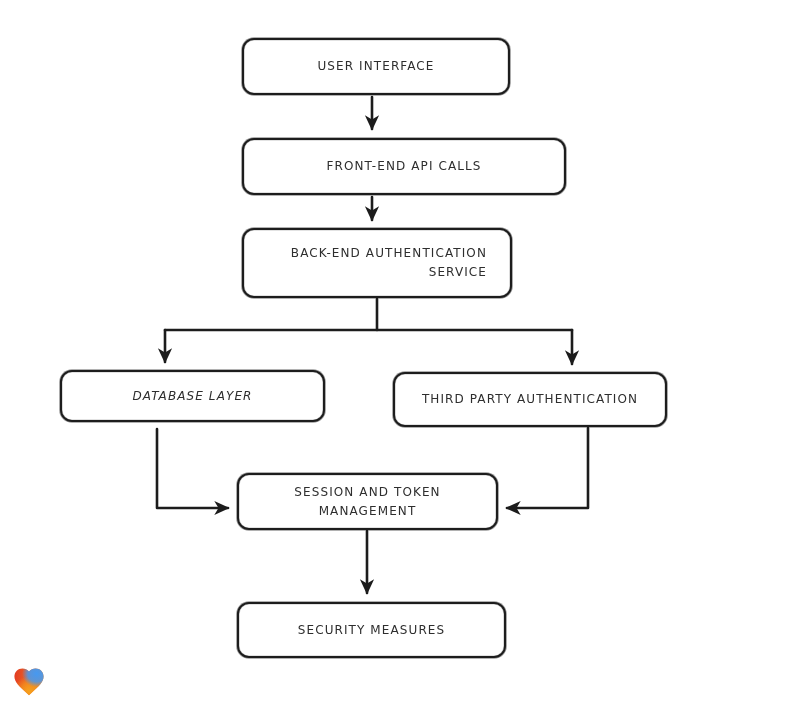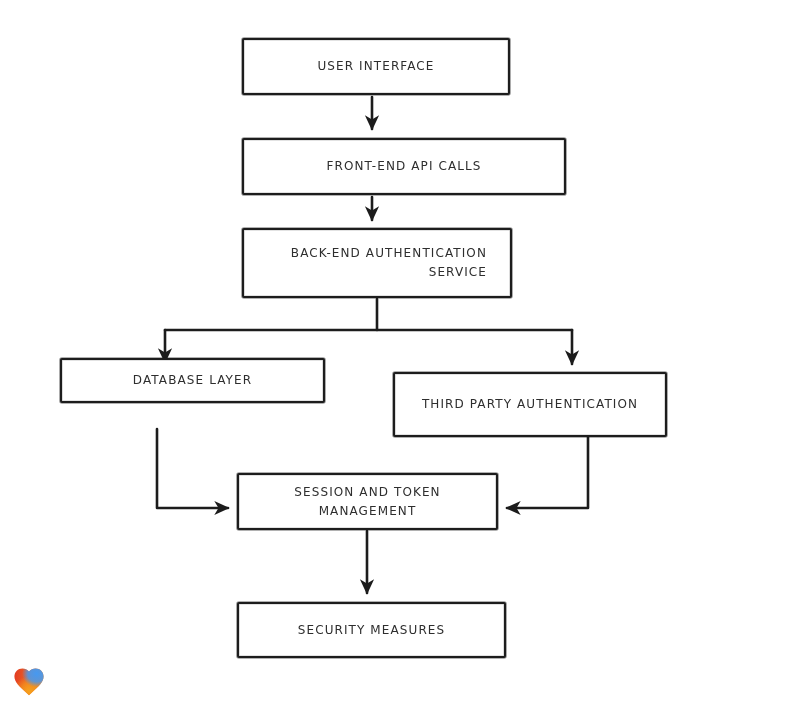--- a/index.html
+++ b/index.html
@@ -21,21 +21,21 @@
     top: 0;
     width: 800px;
     height: 711px;
     pointer-events: none;
   }
   .node {
     position: absolute;
     box-sizing: border-box;
     background: #ffffff;
     border: 2.7px solid #1d1d1d;
-    border-radius: 2px;
+    border-radius: 12px;
     box-shadow: 0 0 0 0.8px rgba(25,25,25,0.45), inset 0 0 0 0.6px rgba(25,25,25,0.25);
     display: flex;
     align-items: center;
     justify-content: center;
     text-align: center;
     padding: 4px 12px;
   }
   .node .label {
     font-size: 12px;
     letter-spacing: 1.1px;
@@ -80,25 +80,25 @@
   </div>
 
   <div class="node" style="left:242px; top:138px; width:324px; height:57px;">
     <span class="label">FRONT-END API CALLS</span>
   </div>
 
   <div class="node" style="left:242px; top:228px; width:270px; height:70px;">
     <span class="label" style="max-width:220px;text-align:right;">BACK-END AUTHENTICATION SERVICE</span>
   </div>
 
-  <div class="node" style="left:60px; top:358px; width:265px; height:45px;">
+  <div class="node" style="left:60px; top:370px; width:265px; height:52px;font-style:italic;">
     <span class="label">DATABASE LAYER</span>
   </div>
 
-  <div class="node" style="left:393px; top:372px; width:274px; height:65px;">
+  <div class="node" style="left:393px; top:372px; width:274px; height:55px;">
     <span class="label">THIRD PARTY AUTHENTICATION</span>
   </div>
 
   <div class="node" style="left:237px; top:602px; width:269px; height:56px;">
     <span class="label">SECURITY MEASURES</span>
   </div>
 
   <div class="node" style="left:237px; top:473px; width:261px; height:57px;">
     <span class="label" style="max-width:190px;">SESSION AND TOKEN MANAGEMENT</span>
   </div>

